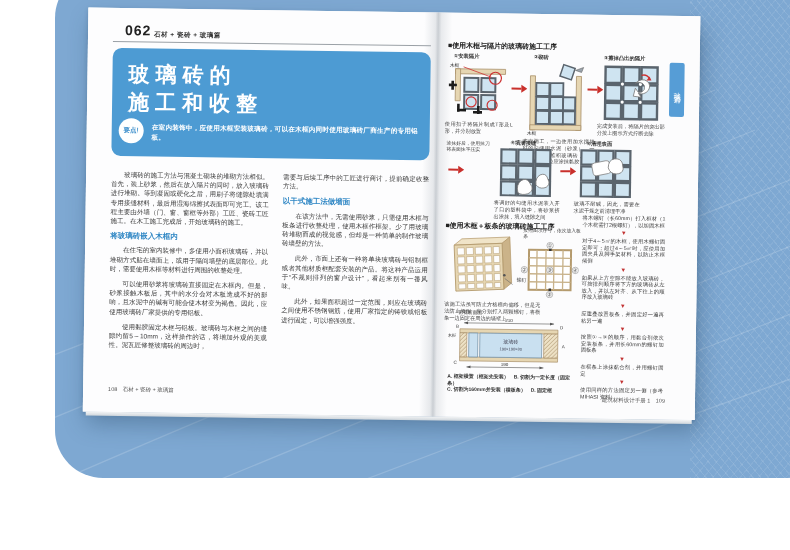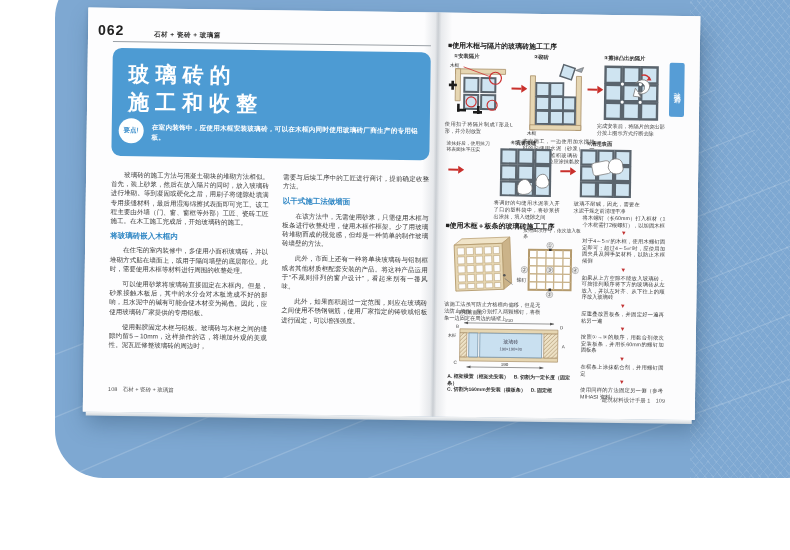--- a/index.html
+++ b/index.html
@@ -16,21 +16,21 @@
   .book{position:absolute;left:88px;top:8px;width:612px;height:404px;background:#fbfcfd;
         transform:rotate(0.8deg);transform-origin:30px 30px;
         box-shadow:4px 12px 22px rgba(40,70,100,.38),0 2px 4px rgba(40,70,100,.25);}
   .book-edge{position:absolute;left:3px;right:3px;bottom:-4px;height:4px;
              background:linear-gradient(#f3f4f5,#cfd6dc);}
   .page-left{position:absolute;left:0;top:0;width:350px;height:404px;background:#fdfdfe;}
   .page-right{position:absolute;left:350px;top:0;width:262px;height:404px;background:#fcfcfd;}
   .gutter{position:absolute;left:336px;top:0;width:28px;height:404px;
           background:linear-gradient(90deg,rgba(0,0,0,0) 0%,rgba(90,105,120,.14) 40%,rgba(70,85,100,.28) 50%,rgba(90,105,120,.12) 62%,rgba(0,0,0,0) 100%);}
   
-  .hdr-num{left:10px;top:14px;font-size:14px;font-weight:bold;color:#222;letter-spacing:1px;}
+  .hdr-num{left:37px;top:14px;font-size:14px;font-weight:bold;color:#222;letter-spacing:1px;}
   .hdr-cat{left:66px;top:22px;font-size:6.5px;font-weight:bold;color:#333;letter-spacing:.5px;}
   .hdr-rule{left:25px;top:33px;width:318px;height:0;border-top:1px solid #9aa0a6;}
   .title-block{left:25px;top:40px;width:318px;height:108px;background:#4d9bd3;border-radius:9px;}
   .title-l1{left:16px;top:12px;font-size:21px;font-weight:bold;color:#fff;letter-spacing:6px;}
   .title-l2{left:16px;top:40px;font-size:21px;font-weight:bold;color:#fff;letter-spacing:6px;}
   .badge{left:7px;top:70px;width:25px;height:25px;border-radius:50%;background:#fff;
          color:#3f90cc;font-size:6.5px;font-weight:bold;display:flex;align-items:center;justify-content:center;}
   .keynote{left:40px;top:74px;width:266px;font-size:6.6px;font-weight:bold;color:#fff;line-height:9.5px;text-align:justify;}
   .col{font-size:6.5px;line-height:9.2px;color:#3b3b3b;text-align:justify;}
   .col p{margin:0 0 6px 0;text-indent:2em;}

